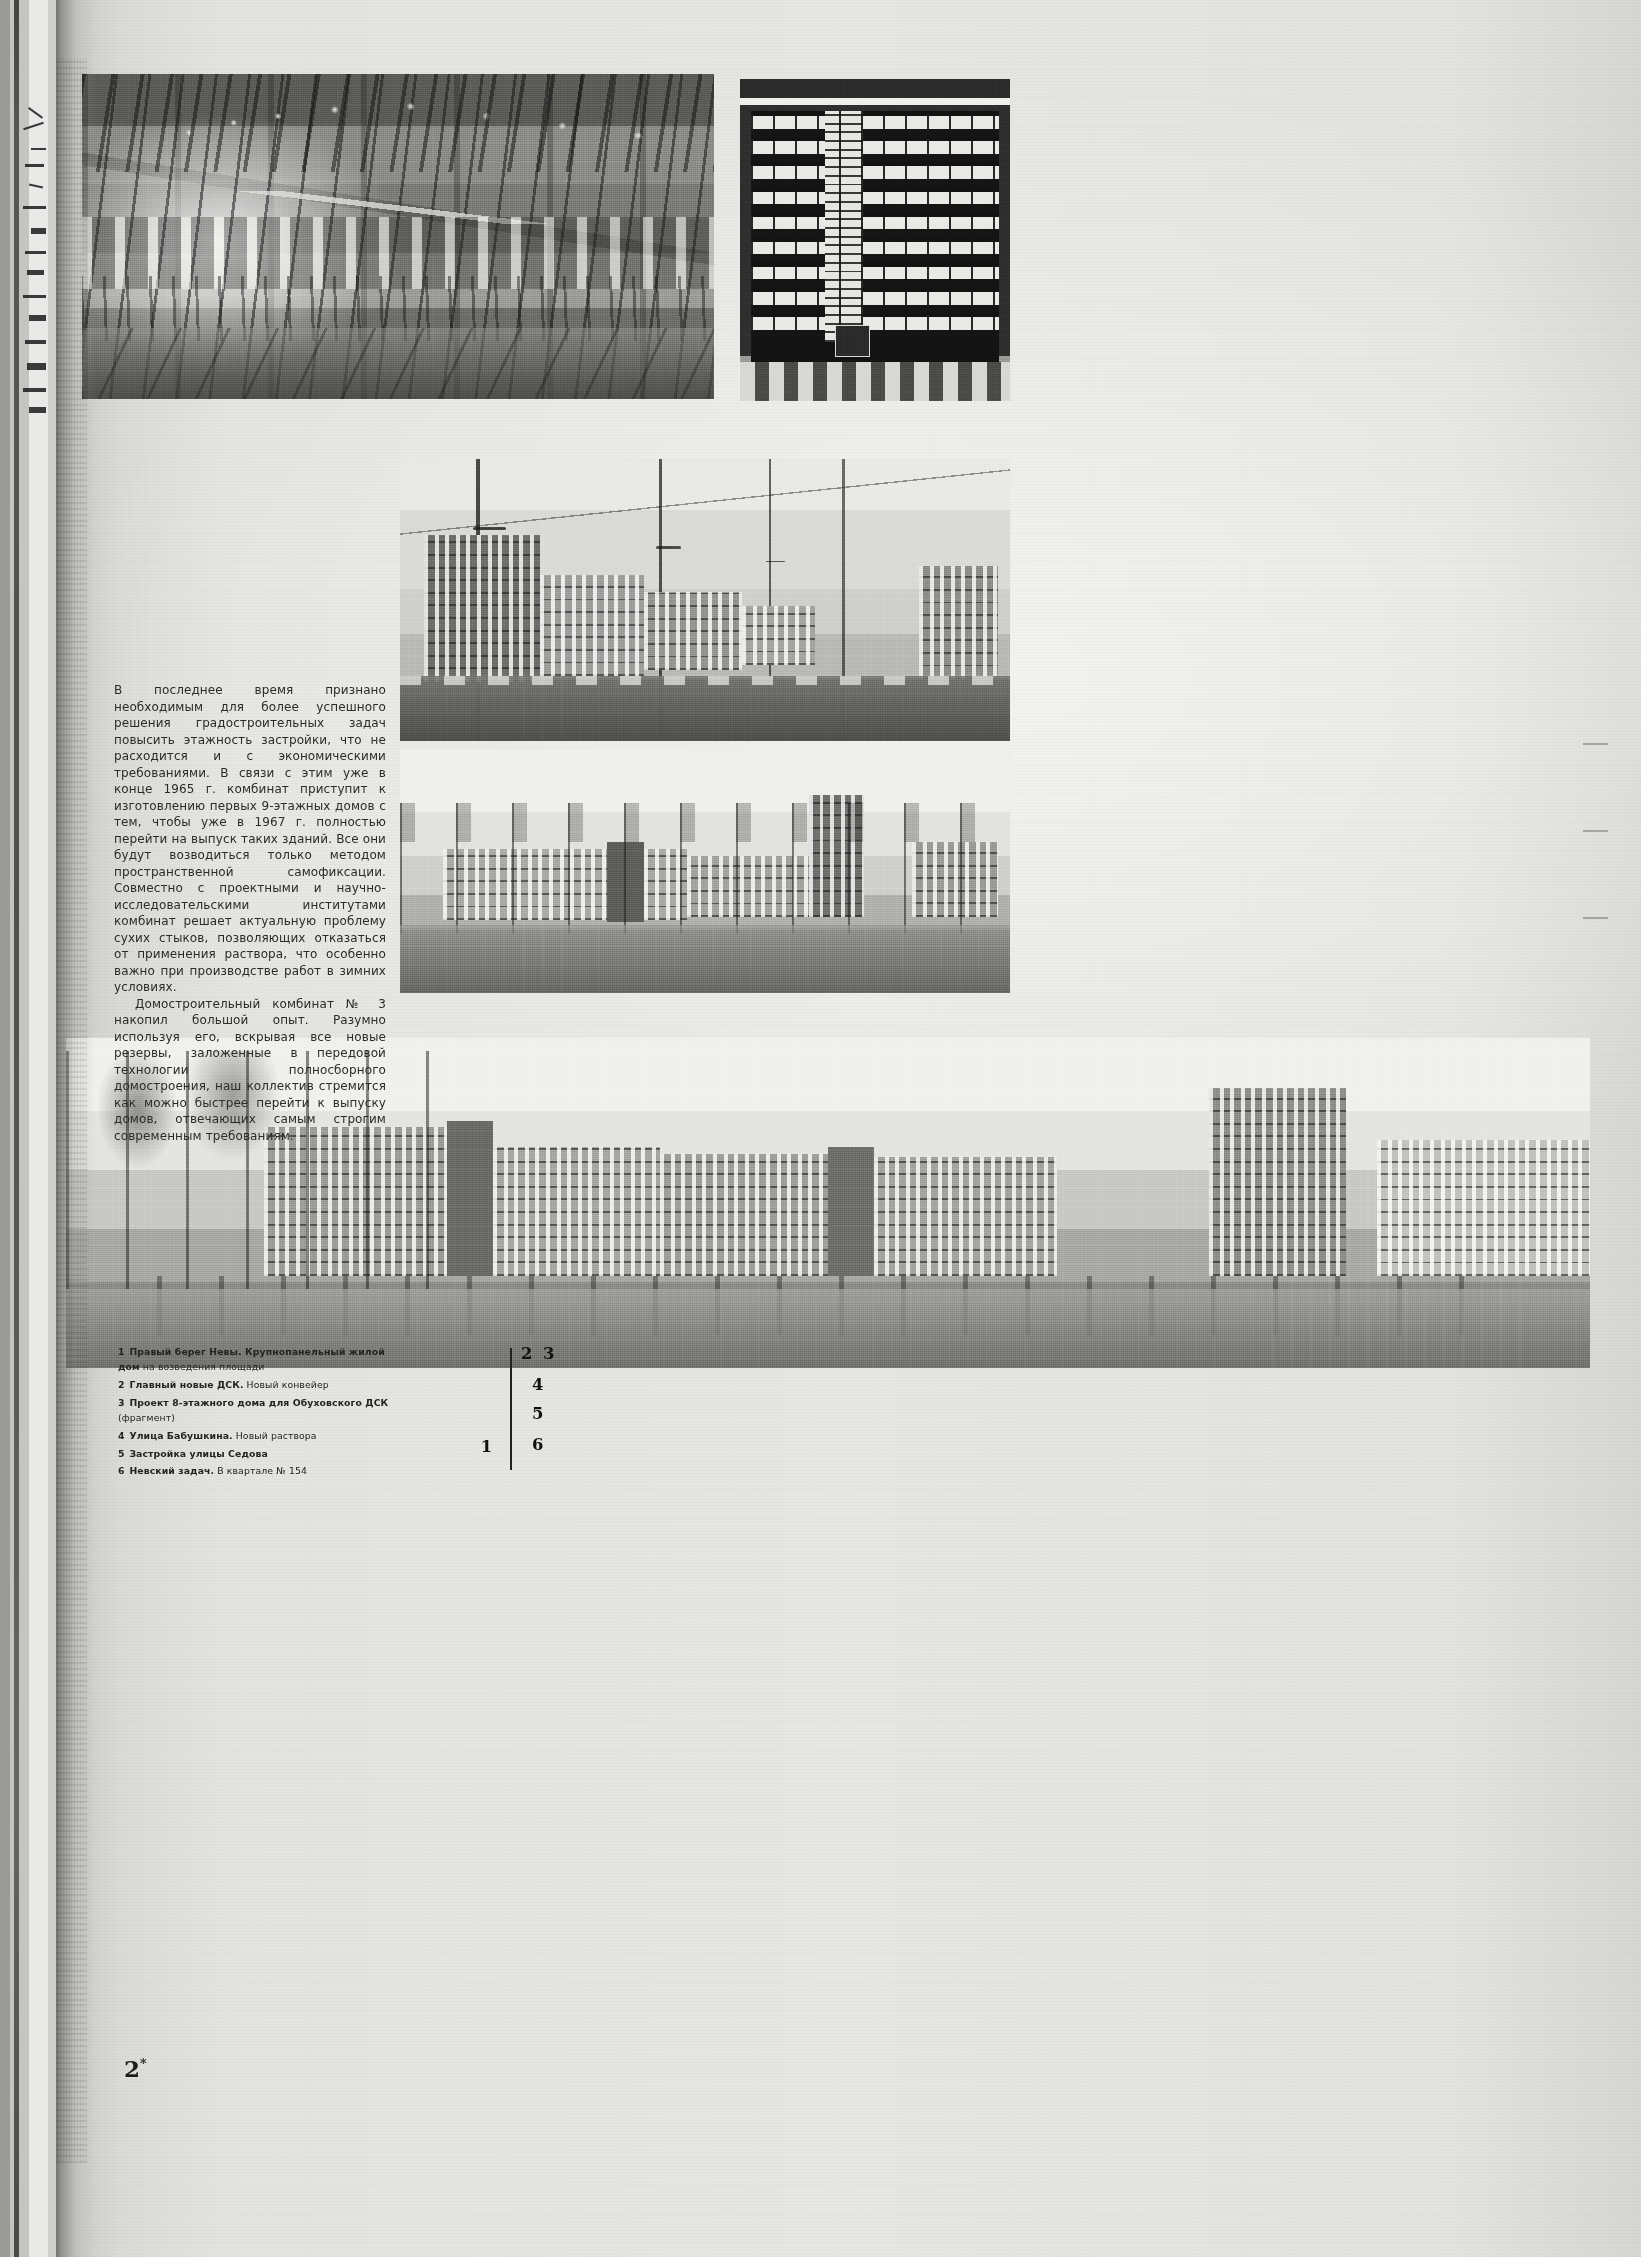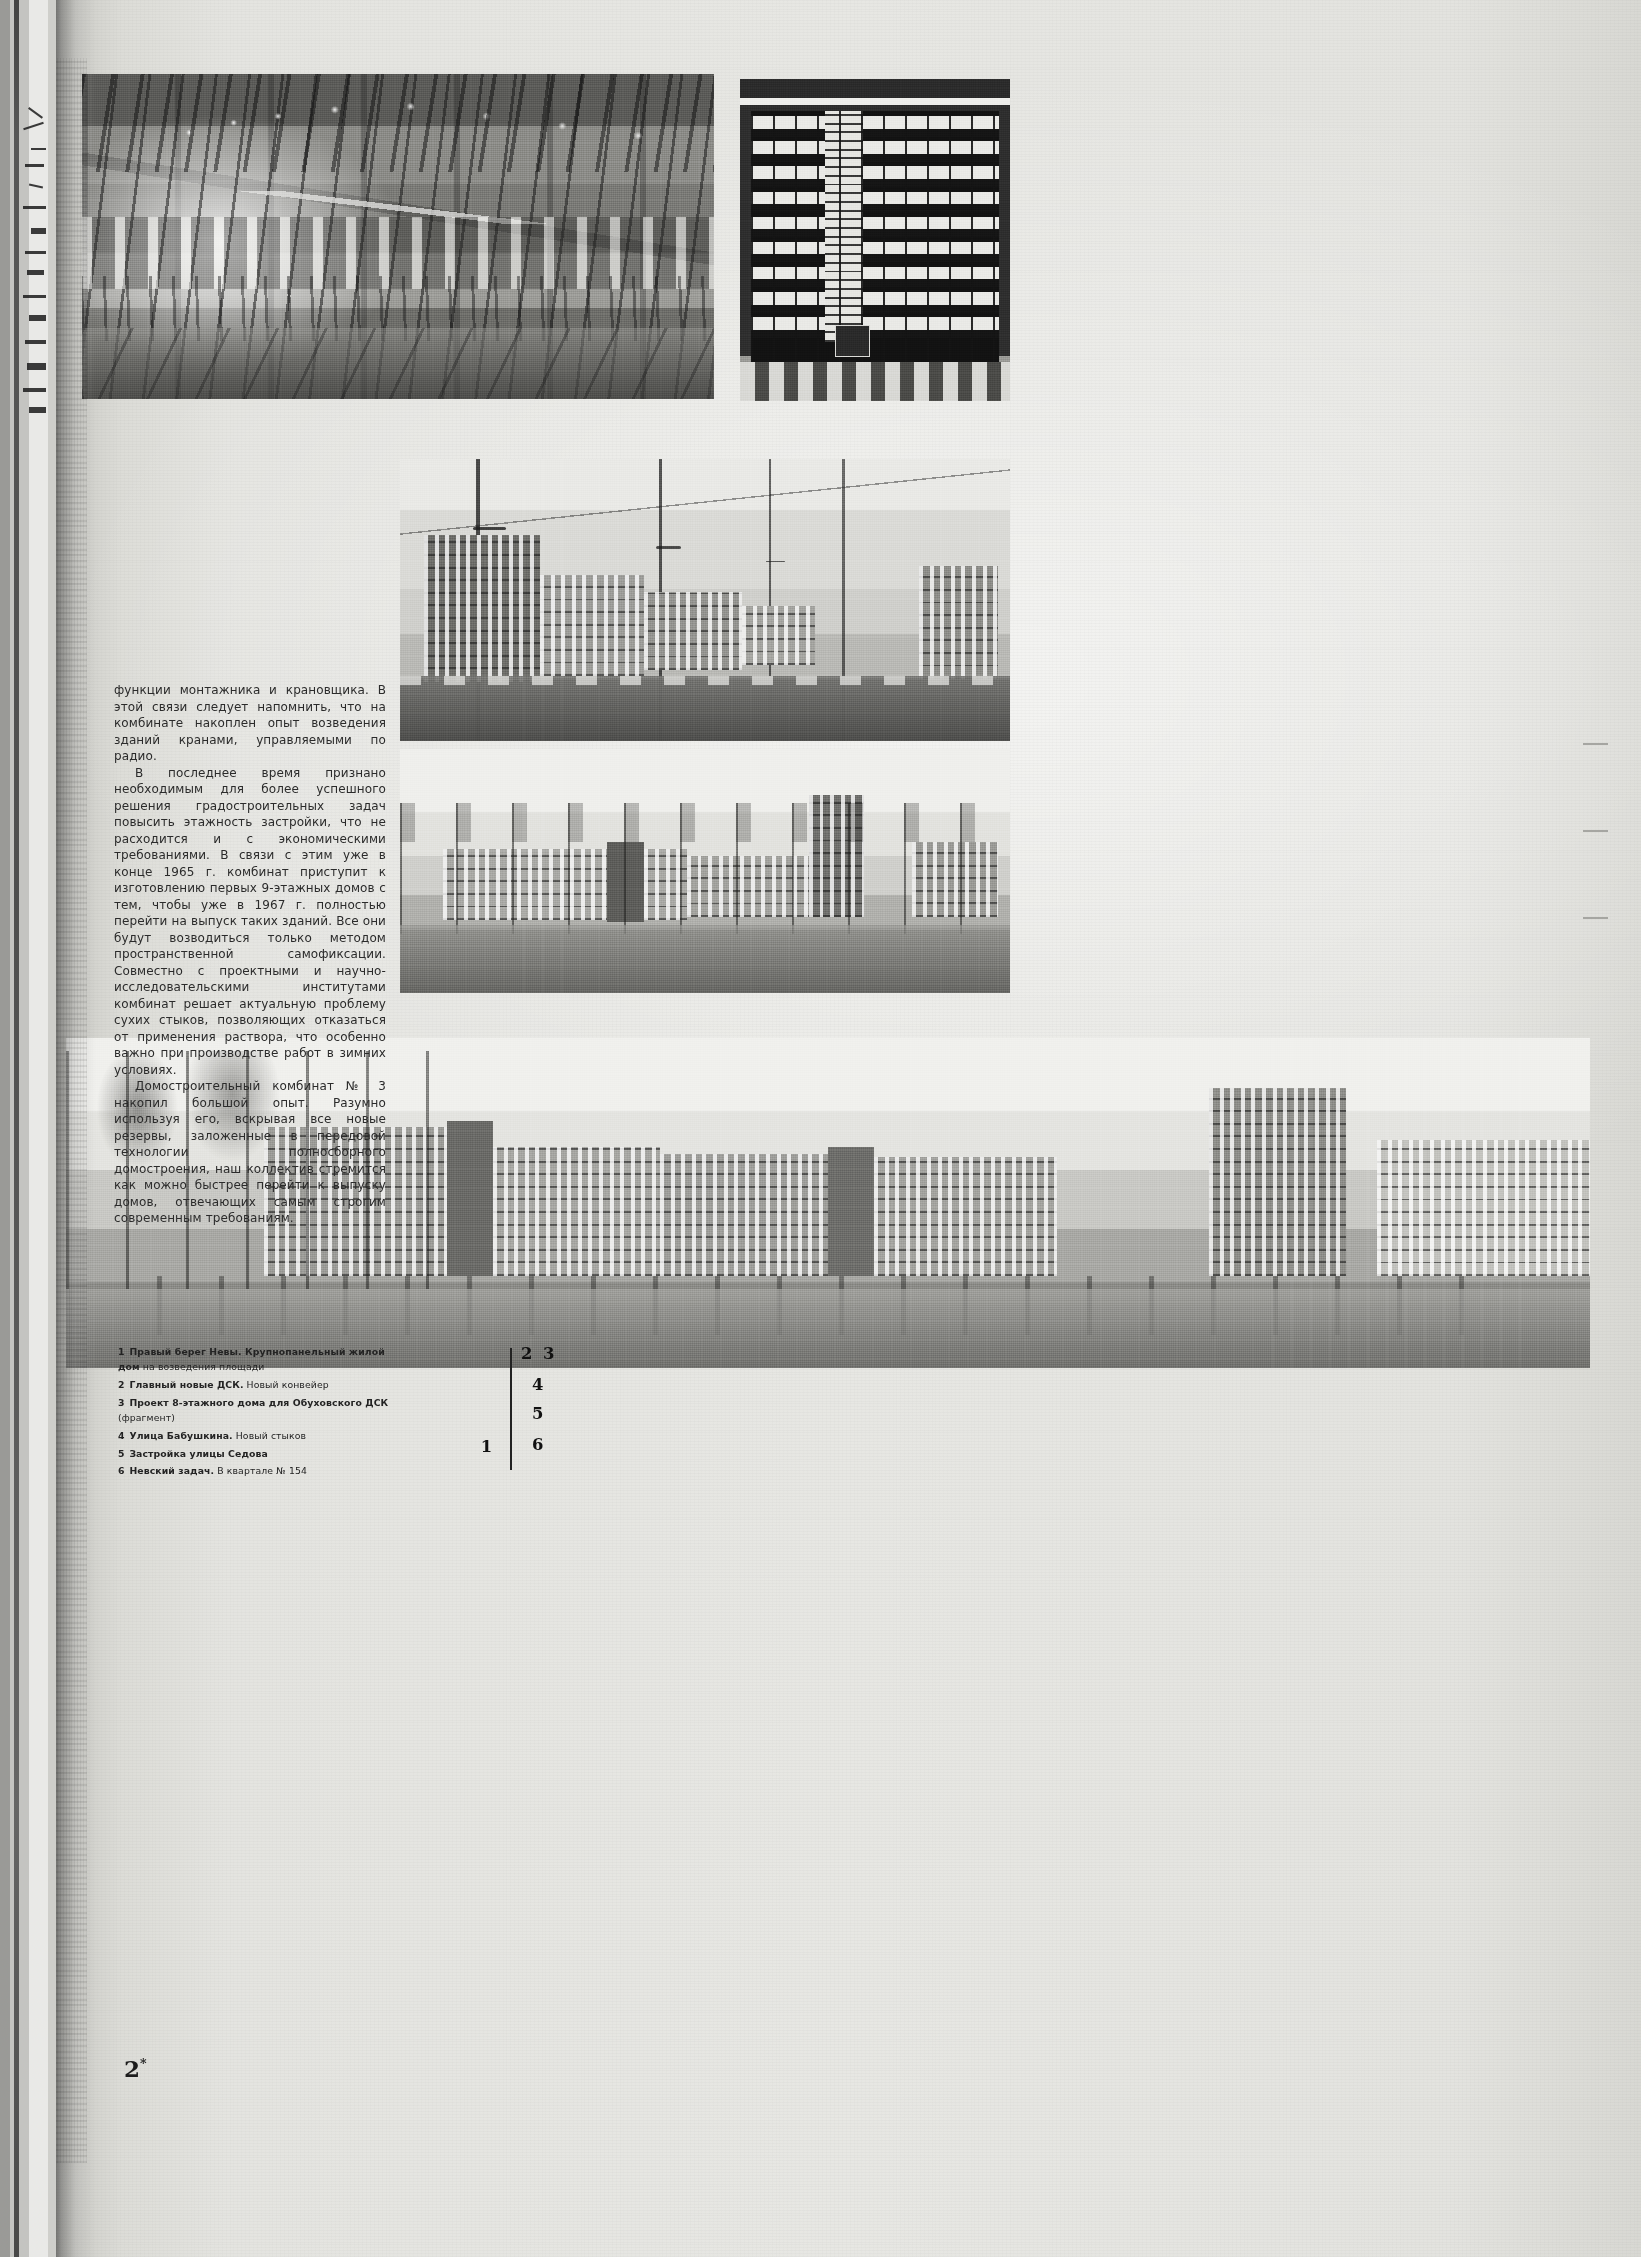--- a/index.html
+++ b/index.html
@@ -287,37 +287,36 @@
            radial-gradient(ellipse 68px 97px at 42% 18%, rgba(30,30,28,.40), rgba(0,0,0,0) 70%),
            repeating-linear-gradient(90deg, rgba(25,25,23,.5) 0 2.9px, rgba(0,0,0,0) 2.9px 60px);"></div>
 
     <div style="position:absolute;left:6%;bottom:10%;width:88%;height:18%;
          background:repeating-linear-gradient(90deg, rgba(35,35,33,.42) 0 4.8px, rgba(0,0,0,0) 4.8px 62px);"></div>
     <div style="position:absolute;left:0;bottom:0;width:100%;height:24%;
          background:linear-gradient(180deg,rgba(168,168,164,.7),rgba(110,110,107,.9));"></div>
   </div>
 
   <div class="col">
-    <p>функции монтажника и крановщика. В этой связи следует напомнить, что на комбинате накоплен опыт возведения зданий кранами, управляемыми по радио.</p>
     <p>В последнее время признано необходимым для более успешного решения градостроительных задач повысить этажность застройки, что не расходится и с экономическими требованиями. В связи с этим уже в конце 1965 г. комбинат приступит к изготовлению первых 9-этажных домов с тем, чтобы уже в 1967 г. полностью перейти на выпуск таких зданий. Все они будут возводиться только методом пространственной самофиксации. Совместно с проектными и научно-исследовательскими институтами комбинат решает актуальную проблему сухих стыков, позволяющих отказаться от применения раствора, что особенно важно при производстве работ в зимних условиях.</p>
     <p>Домостроительный комбинат № 3 накопил большой опыт. Разумно используя его, вскрывая все новые резервы, заложенные в передовой технологии полносборного домостроения, наш коллектив стремится как можно быстрее перейти к выпуску домов, отвечающих самым строгим современным требованиям.</p>
   </div>
 
   <div class="captions">
     <div class="cap-row">
       <span class="cap-num">1</span><span class="cap-b">Правый берег Невы. Крупнопанельный жилой дом</span> <span>на возведения площади</span>
     </div>
     <div class="cap-row">
       <span class="cap-num">2</span><span class="cap-b">Главный новые ДСК.</span> <span>Новый конвейер</span>
     </div>
     <div class="cap-row">
       <span class="cap-num">3</span><span class="cap-b">Проект 8-этажного дома для Обуховского ДСК</span> <span>(фрагмент)</span>
     </div>
     <div class="cap-row">
-      <span class="cap-num">4</span><span class="cap-b">Улица Бабушкина.</span> <span>Новый стыков</span>
+      <span class="cap-num">4</span><span class="cap-b">Улица Бабушкина.</span> <span>Новый раствора</span>
     </div>
     <div class="cap-row">
       <span class="cap-num">5</span><span class="cap-b">Застройка улицы Седова</span> <span></span>
     </div>
     <div class="cap-row">
       <span class="cap-num">6</span><span class="cap-b">Невский задач.</span> <span>В квартале № 154</span>
     </div>
   </div>
 
   <div class="figkey">

